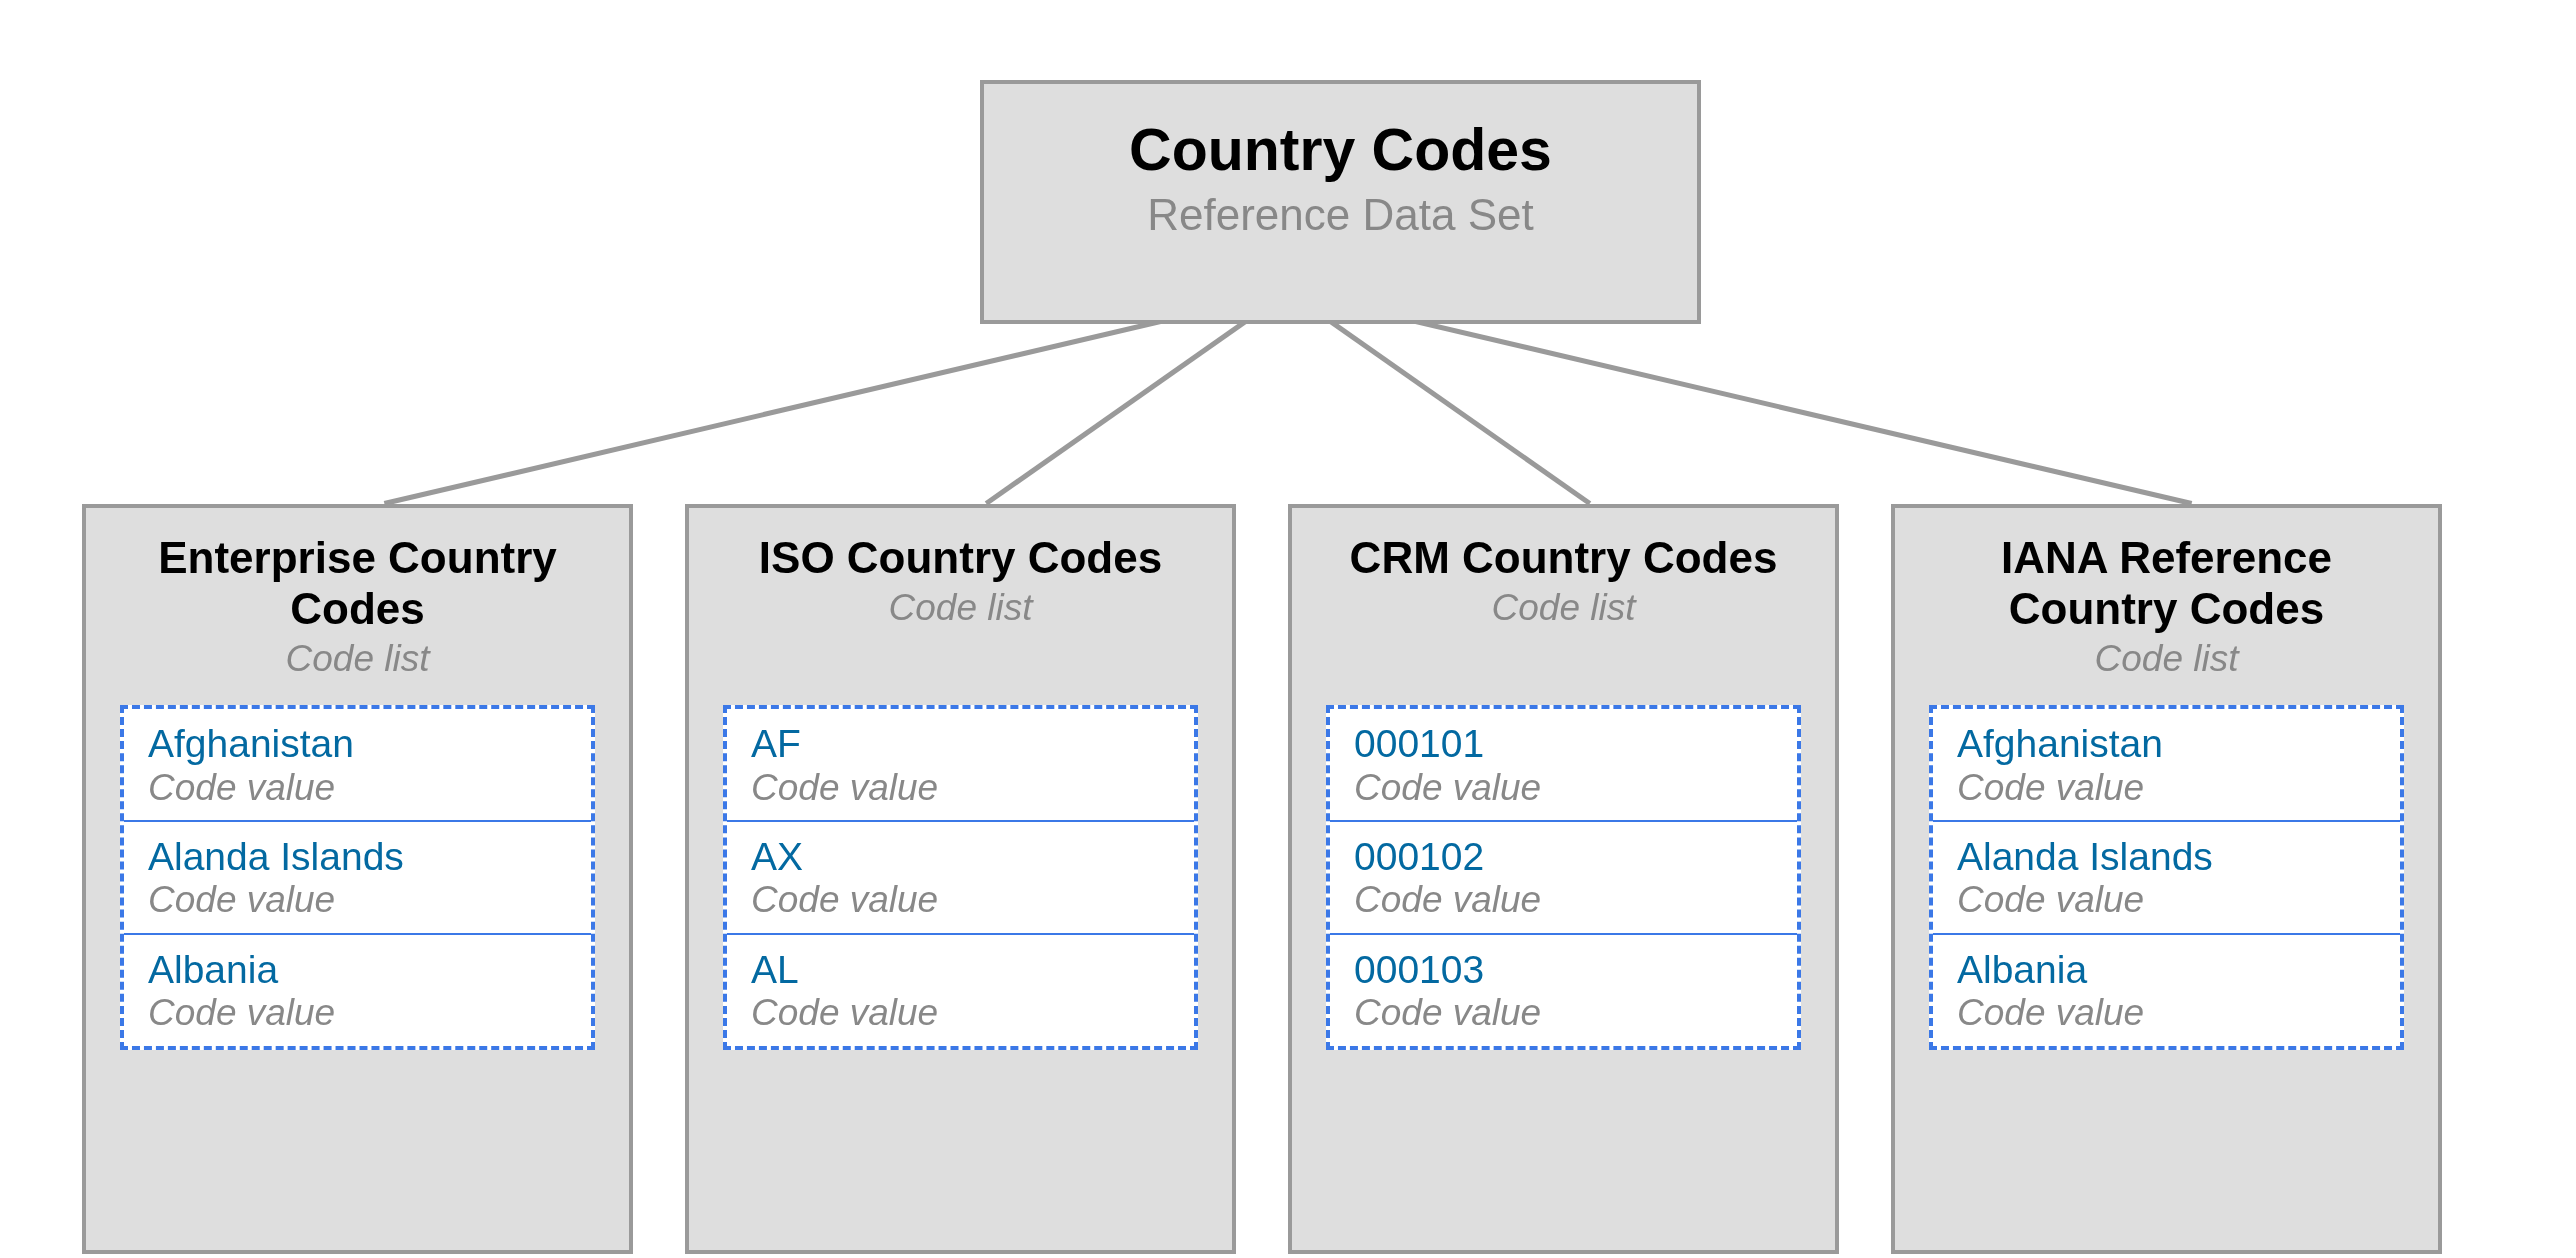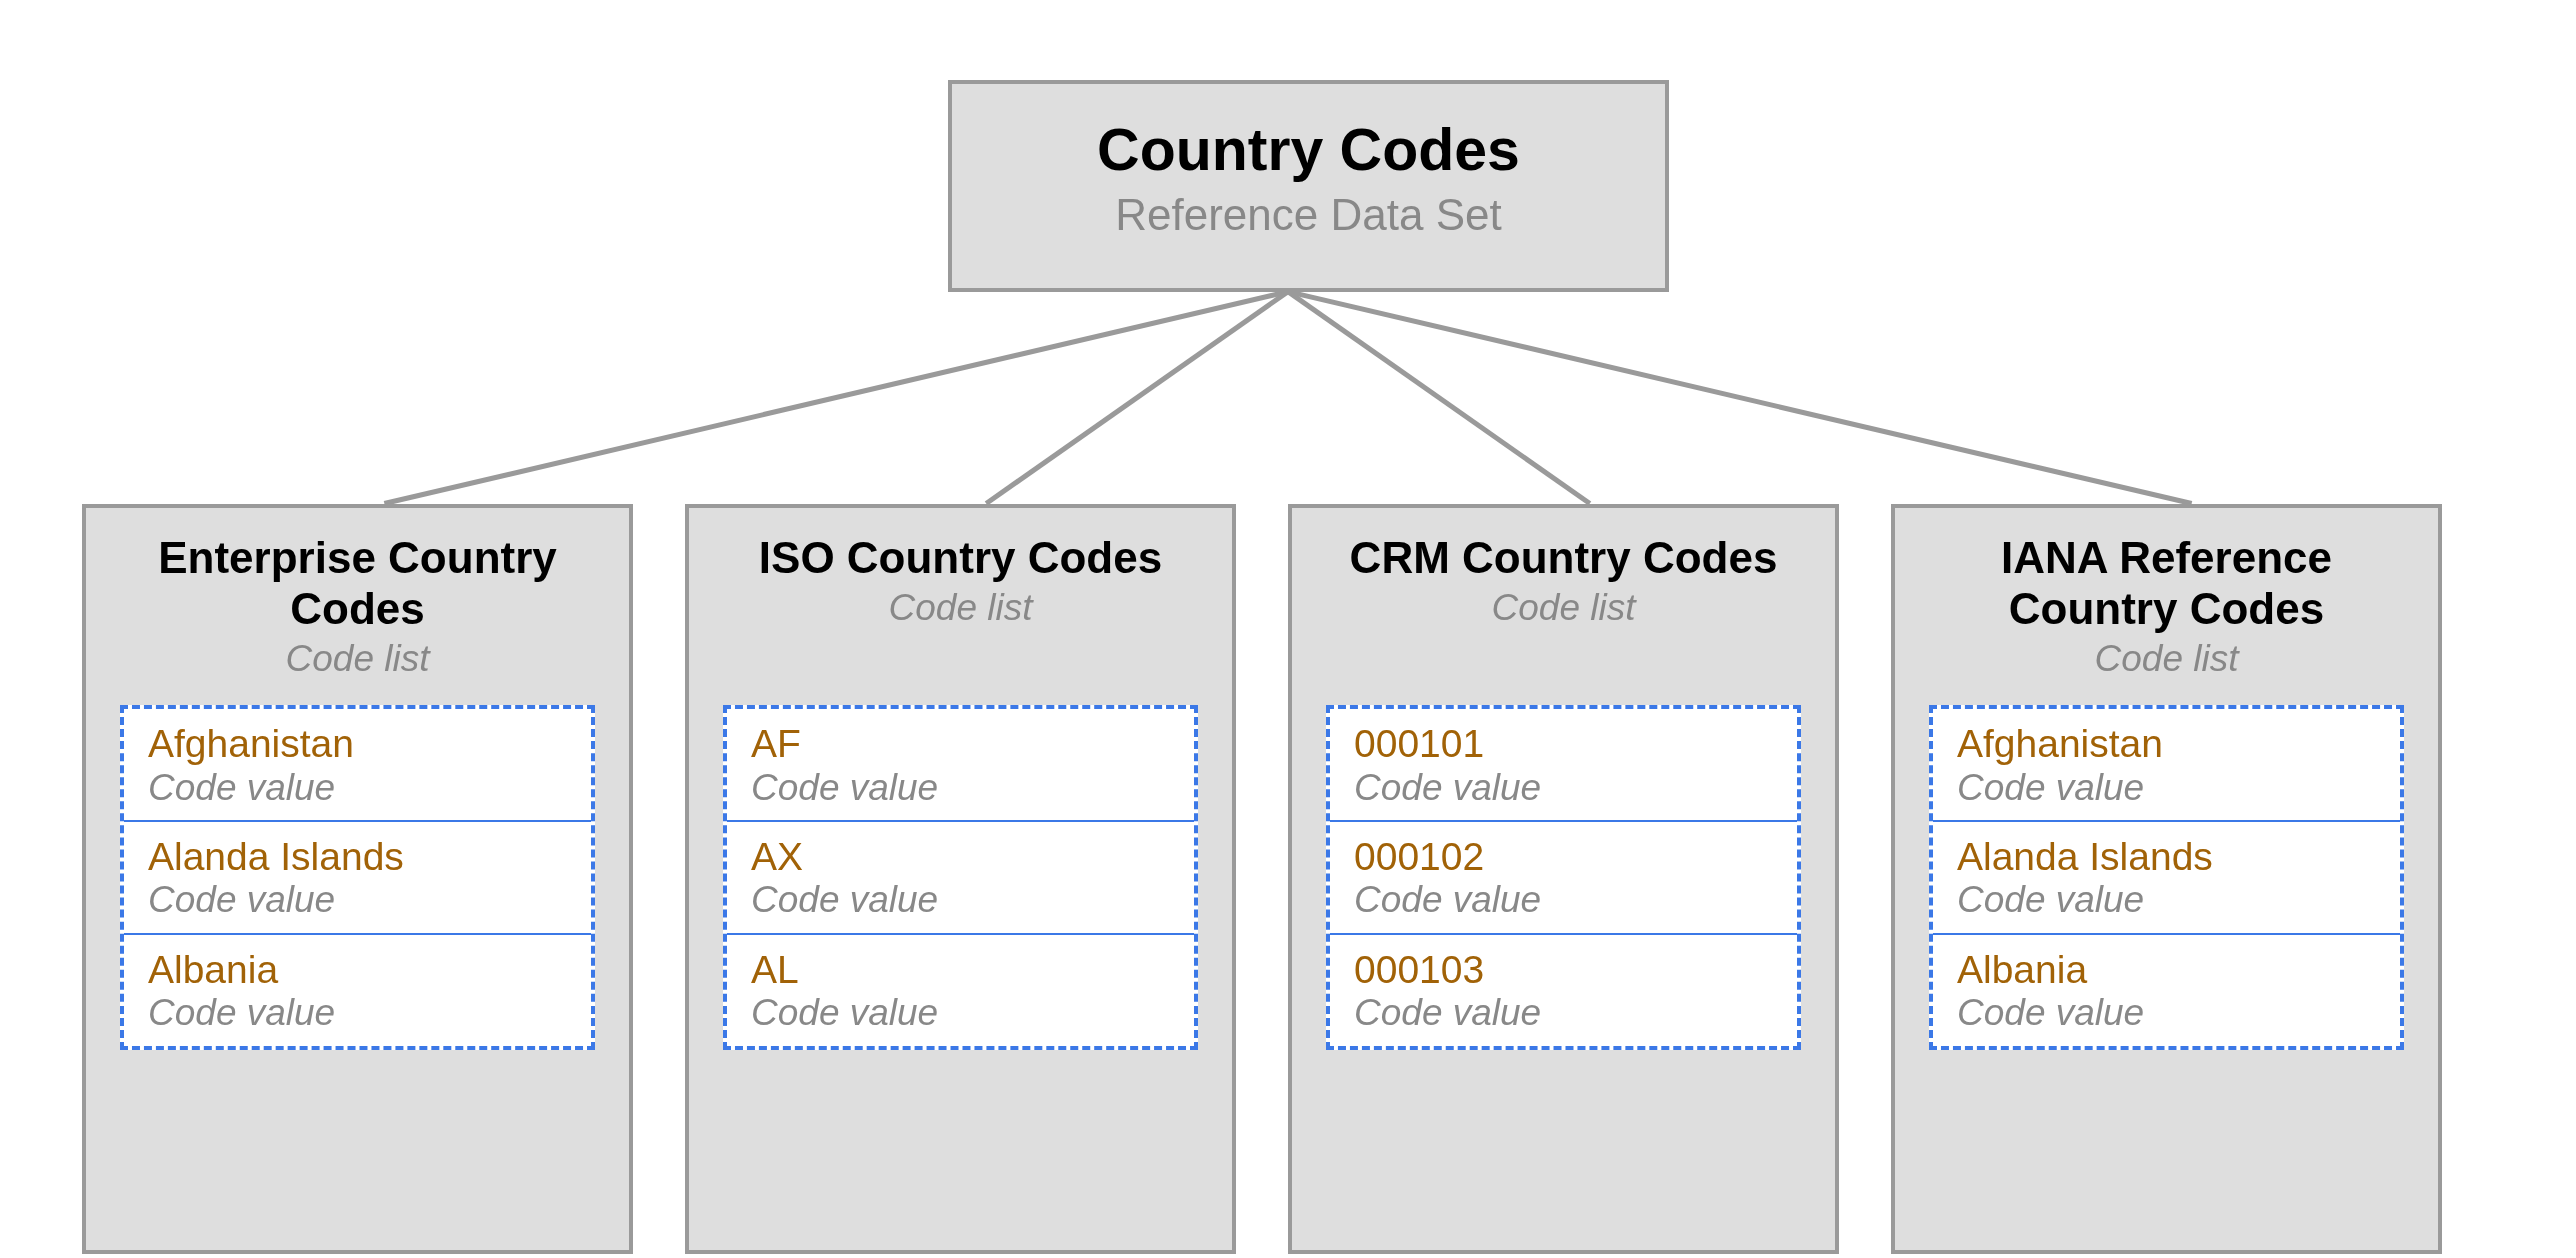--- a/index.html
+++ b/index.html
@@ -69,21 +69,21 @@
   }
   .code-item {
     padding: 13.6px 24px 12px 24px;
     border-top: 2.5px solid #3b78e7;
   }
   .code-item:first-child {
     border-top: none;
   }
   .code-name {
     font-size: 39px;
-    color: #a16207;
+    color: #0369a1;
     line-height: 1.1;
   }
   .code-sub {
     font-size: 37px;
     font-style: italic;
     color: #888888;
     line-height: 1.1;
     margin-top: 1.7px;
   }
 </style>
@@ -92,21 +92,21 @@
 
 <div class="canvas">
 
   <svg class="connectors" viewBox="0 0 3038 1484" width="2576" height="1258">
     <line x1="1519" y1="344" x2="453" y2="594" stroke="#9a9a9a" stroke-width="6"></line>
     <line x1="1519" y1="344" x2="1163" y2="594" stroke="#9a9a9a" stroke-width="6"></line>
     <line x1="1519" y1="344" x2="1875" y2="594" stroke="#9a9a9a" stroke-width="6"></line>
     <line x1="1519" y1="344" x2="2585" y2="594" stroke="#9a9a9a" stroke-width="6"></line>
   </svg>
 
-  <div class="root-box" style="left:948px; top:80px; width:721px; height:212px;">
+  <div class="root-box" style="left:980px; top:80px; width:721px; height:244px;">
     <div class="root-title">Country Codes</div>
     <div class="root-sub">Reference Data Set</div>
   </div>
 
   <div class="child-box" style="left:82px; top:504px; width:551px; height:750px;">
     <div class="child-header">
       <div class="child-title">Enterprise Country Codes</div>
       <div class="child-sub">Code list</div>
     </div>
     <div class="code-list">

